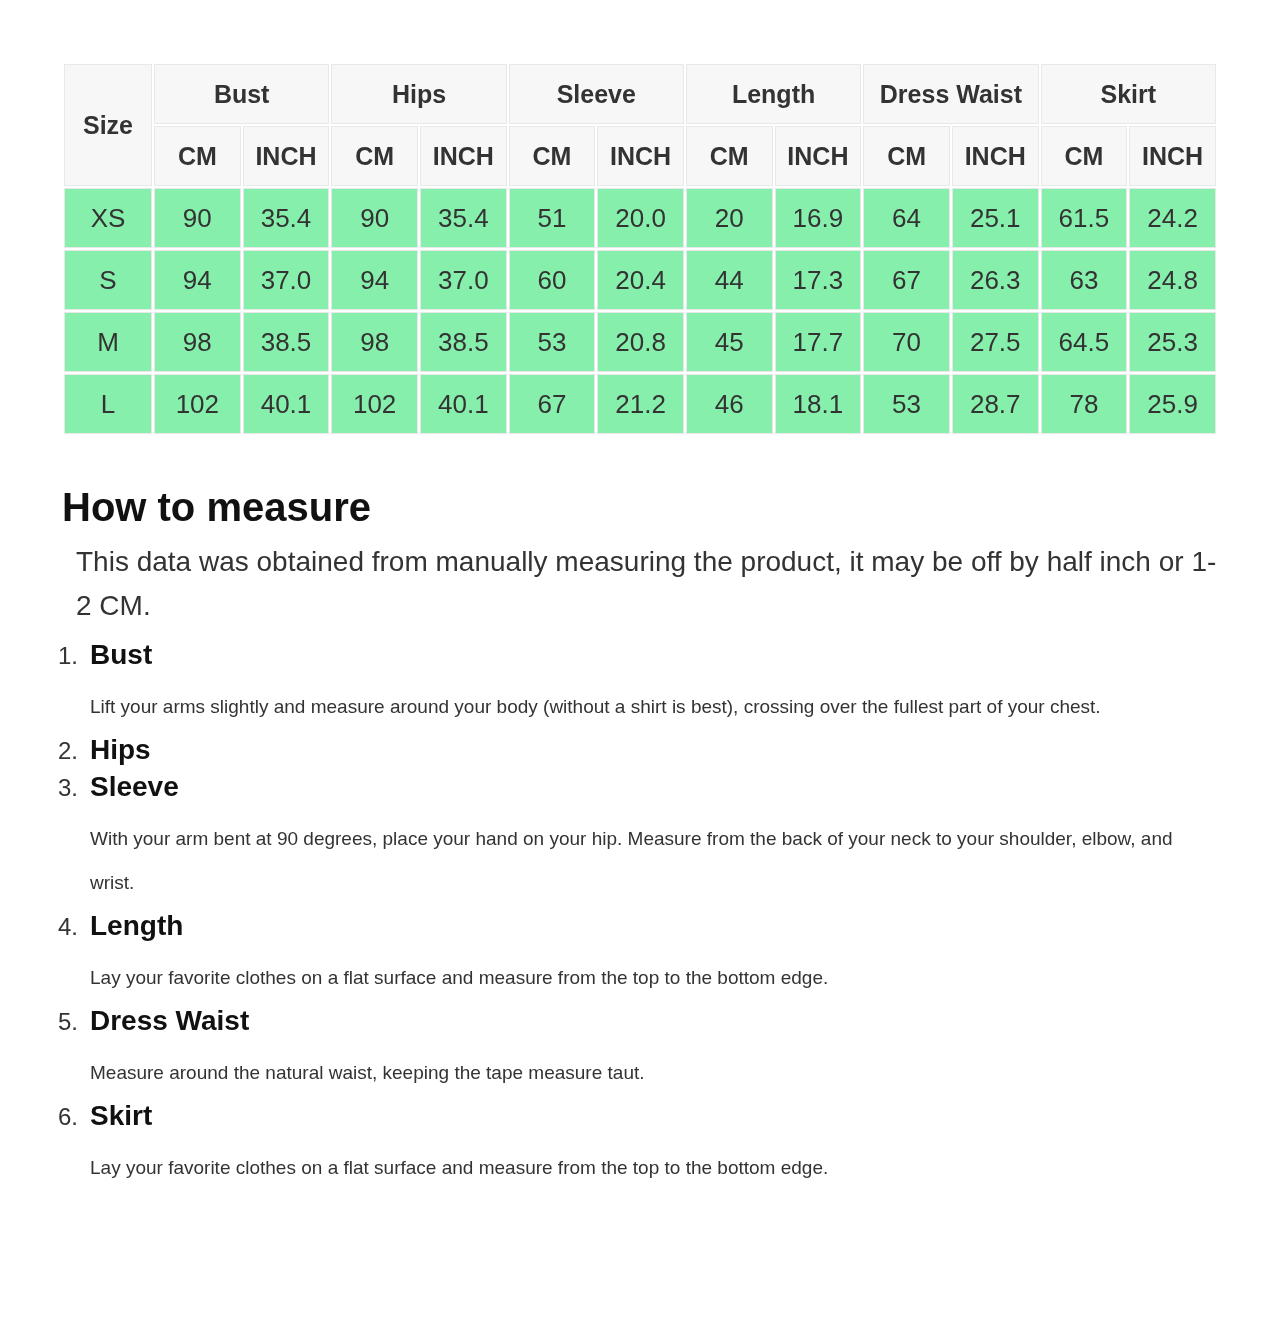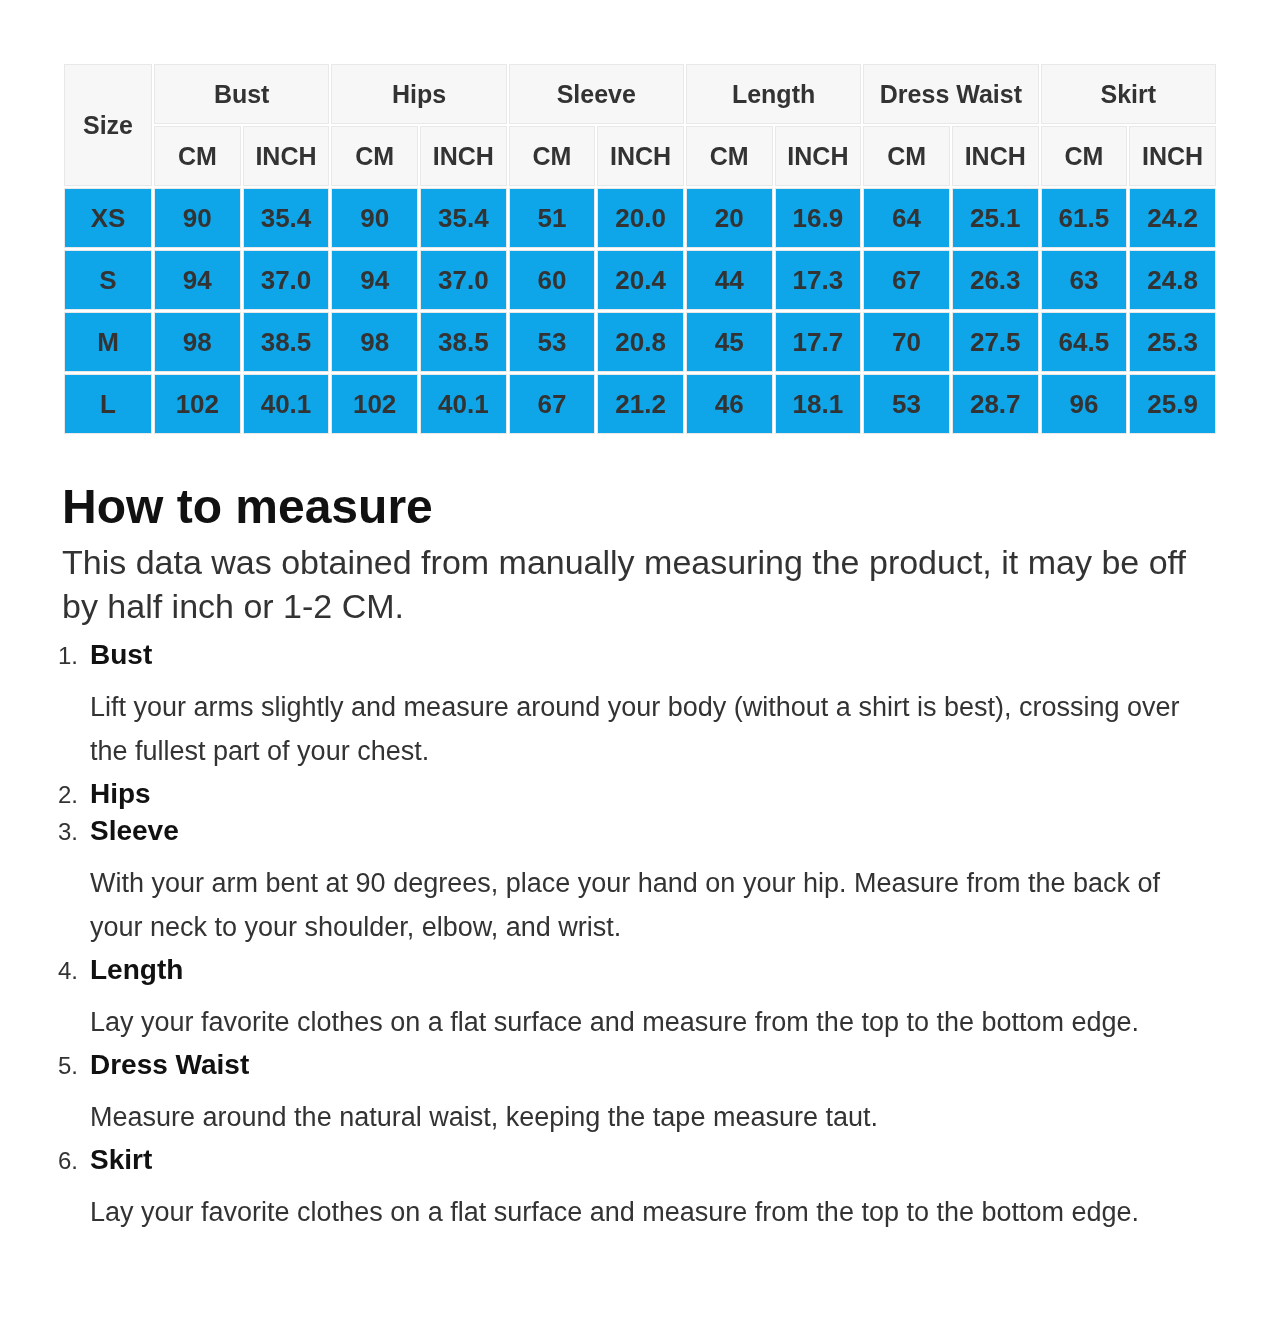--- a/index.html
+++ b/index.html
@@ -31,40 +31,40 @@
     overflow:hidden;
     white-space:nowrap;
   }
   .size-chart th {
     background:#f7f7f7;
     font-weight:700;
     font-size:25px;
     color:#333333;
   }
   .size-chart td {
-    background:#0ea5e9;
+    background:#86efac;
     font-size:26px;
-    font-weight:700;
+    font-weight:400;
     color:#333333;
   }
   col.c-size { width:88px; }
 
   
   .section-title {
     margin:50px 0 12px 0;
-    font-size:48px;
+    font-size:40px;
     line-height:42px;
     font-weight:700;
     color:#111111;
   }
   .intro {
-    font-size:34px;
+    font-size:28px;
     line-height:44px;
     color:#333333;
-    margin:0 0 12px 0;
+    margin:0 0 12px 14px;
     max-width:1156px;
   }
   .measure-list { margin-top:0; }
   .m-item { margin-bottom:6px; }
   .m-head { display:flex; align-items:baseline; }
   .m-num {
     flex:0 0 32px;
     width:32px;
     margin-left:-4px;
     font-size:24px;
@@ -72,21 +72,21 @@
     color:#333333;
   }
   .m-term {
     font-size:28px;
     line-height:30px;
     font-weight:700;
     color:#111111;
   }
   .m-desc {
     margin:14px 0 0 28px;
-    font-size:27px;
+    font-size:19px;
     line-height:44px;
     color:#333333;
     max-width:1128px;
   }
 </style>
 </head>
 <body>
 
 <div class="page">
 
@@ -182,21 +182,21 @@
         <td>102</td>
         <td>40.1</td>
         <td>102</td>
         <td>40.1</td>
         <td>67</td>
         <td>21.2</td>
         <td>46</td>
         <td>18.1</td>
         <td>53</td>
         <td>28.7</td>
-        <td>96</td>
+        <td>78</td>
         <td>25.9</td>
       </tr>
     </tbody>
   </table>
 
   <h2 class="section-title">How to measure</h2>
 
   <p class="intro">This data was obtained from manually measuring the product, it may be off by half inch or 1-2 CM.</p>
 
   <div class="measure-list">

